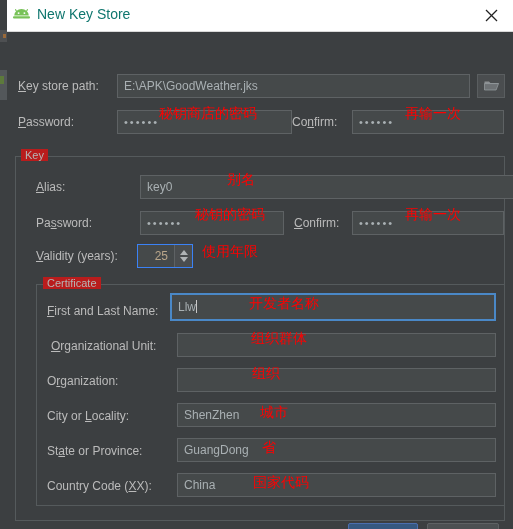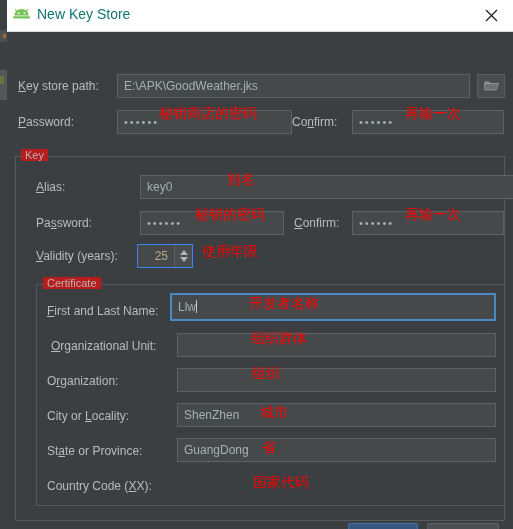--- a/index.html
+++ b/index.html
@@ -316,20 +316,21 @@
 
     <span class="lbl" style="left:40px; top:377px;"><span>City or </span><u>L</u><span>ocality:</span></span>
     <div class="field" style="left:170px; top:371px; width:319px;"><span>ShenZhen</span></div>
     <span class="anno" style="left:245px; top:372px;margin-left:8px;">城市</span>
 
     <span class="lbl" style="left:40px; top:412px;"><span>St</span><u>a</u><span>te or Province:</span></span>
     <div class="field" style="left:170px; top:406px; width:319px;"><span>GuangDong</span></div>
     <span class="anno" style="left:255px; top:407px;">省</span>
 
     <span class="lbl" style="left:40px; top:447px;"><span>Country Code (</span><u>X</u><span>X):</span></span>
+    <div class="field" style="left:170px; top:441px; width:319px;"><span>China</span></div>
     <span class="anno" style="left:246px; top:442px;">国家代码</span>
 
     <div id="ok-btn">
         <span>OK</span>
       </div>
     <div id="cancel-btn">
         <span>Cancel</span>
       </div>
 
     <div id="watermark">https://blog.csdn.net/qq_38436214</div>

